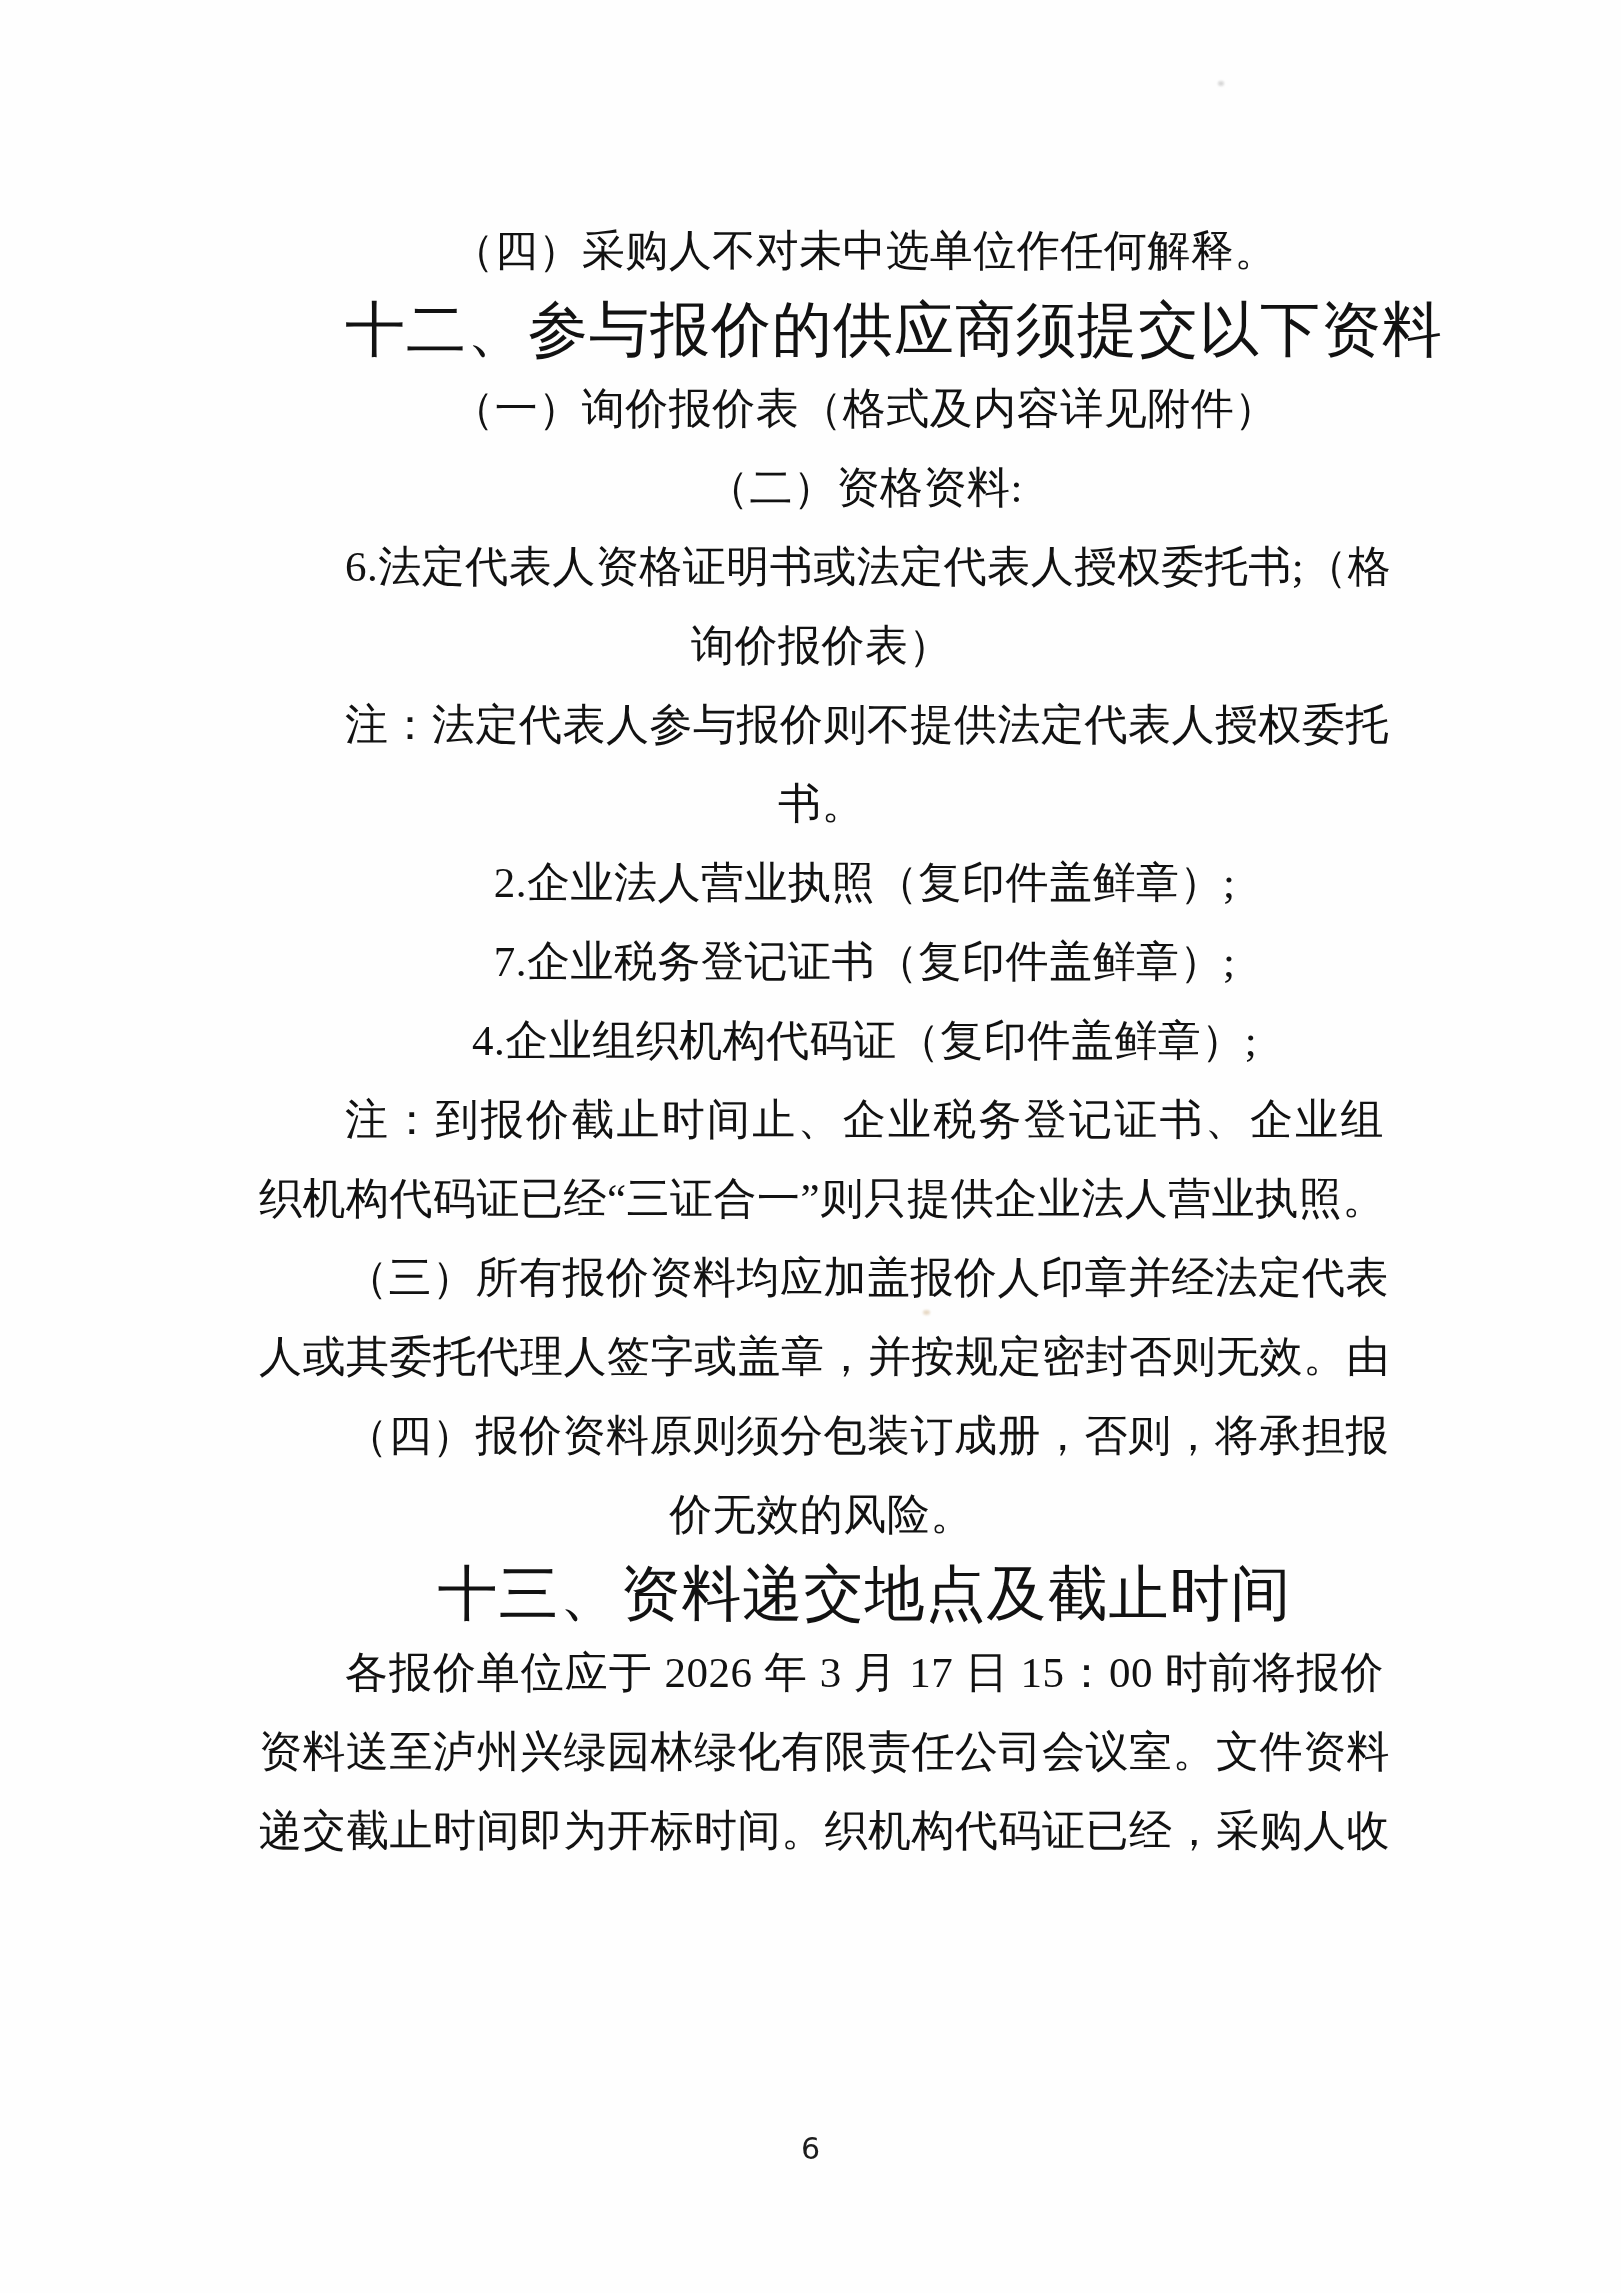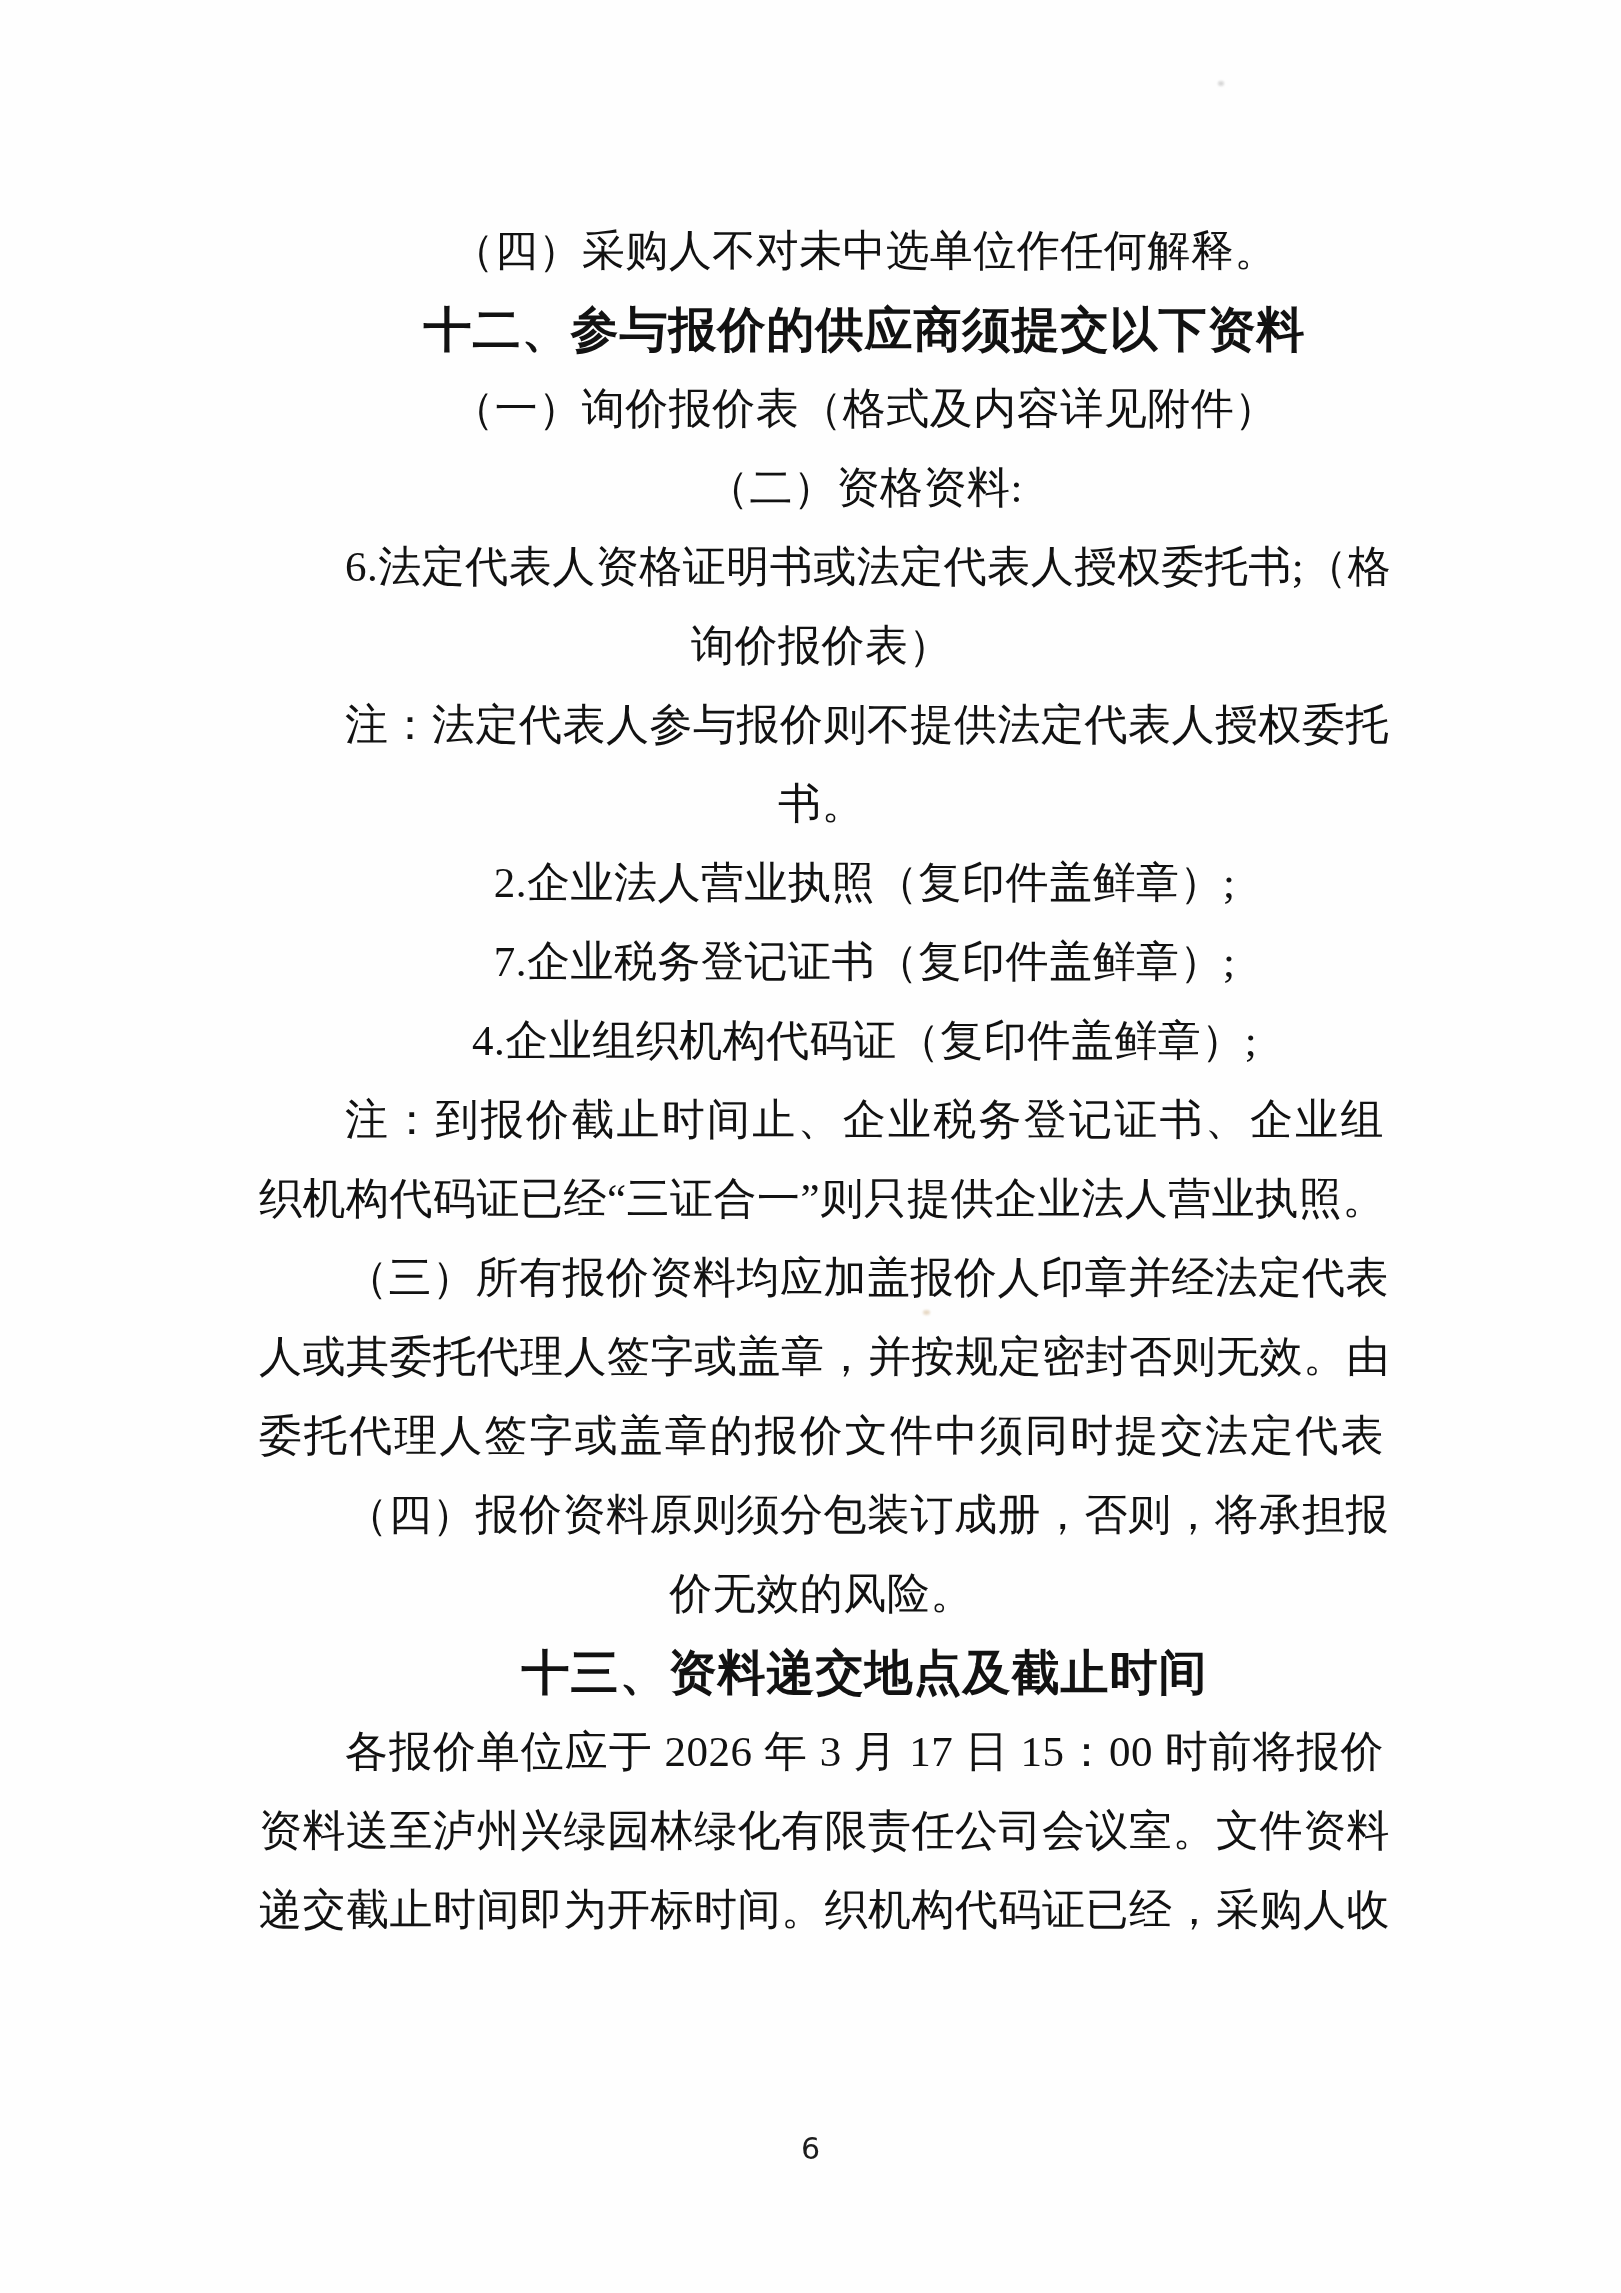--- a/index.html
+++ b/index.html
@@ -33,22 +33,22 @@
   }
   .line.indent {
     text-indent: 86px;
   }
   .line.full {
     text-align: justify;
     text-align-last: justify;
   }
   .line.heading {
     font-family: "Liberation Sans", "DejaVu Sans", sans-serif;
-    font-weight: 700;
-    font-size: 48px;
+    font-weight: 400;
+    font-size: 60px;
     letter-spacing: 1px;
   }
   .page-number {
     position: absolute;
     left: 0;
     top: 2129px;
     width: 100%;
     text-align: center;
     font-family: "DejaVu Sans", "Liberation Sans", sans-serif;
     font-size: 30px;
@@ -89,21 +89,20 @@
     <div class="line">询价报价表）</div>
     <div class="line indent full">注：法定代表人参与报价则不提供法定代表人授权委托</div>
     <div class="line">书。</div>
     <div class="line indent">2.企业法人营业执照（复印件盖鲜章）;</div>
     <div class="line indent">7.企业税务登记证书（复印件盖鲜章）;</div>
     <div class="line indent">4.企业组织机构代码证（复印件盖鲜章）;</div>
     <div class="line indent full">注：到报价截止时间止、企业税务登记证书、企业组</div>
     <div class="line full">织机构代码证已经“三证合一”则只提供企业法人营业执照。</div>
     <div class="line indent full">（三）所有报价资料均应加盖报价人印章并经法定代表</div>
     <div class="line full">人或其委托代理人签字或盖章，并按规定密封否则无效。由</div>
-    <div class="line full">委托代理人签字或盖章的报价文件中须同时提交法定代表</div>
     <div class="line indent full">（四）报价资料原则须分包装订成册，否则，将承担报</div>
     <div class="line">价无效的风险。</div>
     <div class="line indent heading">十三、资料递交地点及截止时间</div>
     <div class="line indent full">各报价单位应于 2026 年 3 月 17 日 15：00 时前将报价</div>
     <div class="line full">资料送至泸州兴绿园林绿化有限责任公司会议室。文件资料</div>
     <div class="line full">递交截止时间即为开标时间。织机构代码证已经，采购人收</div>
   </div>
 
   <div class="page-number">6</div>
 

